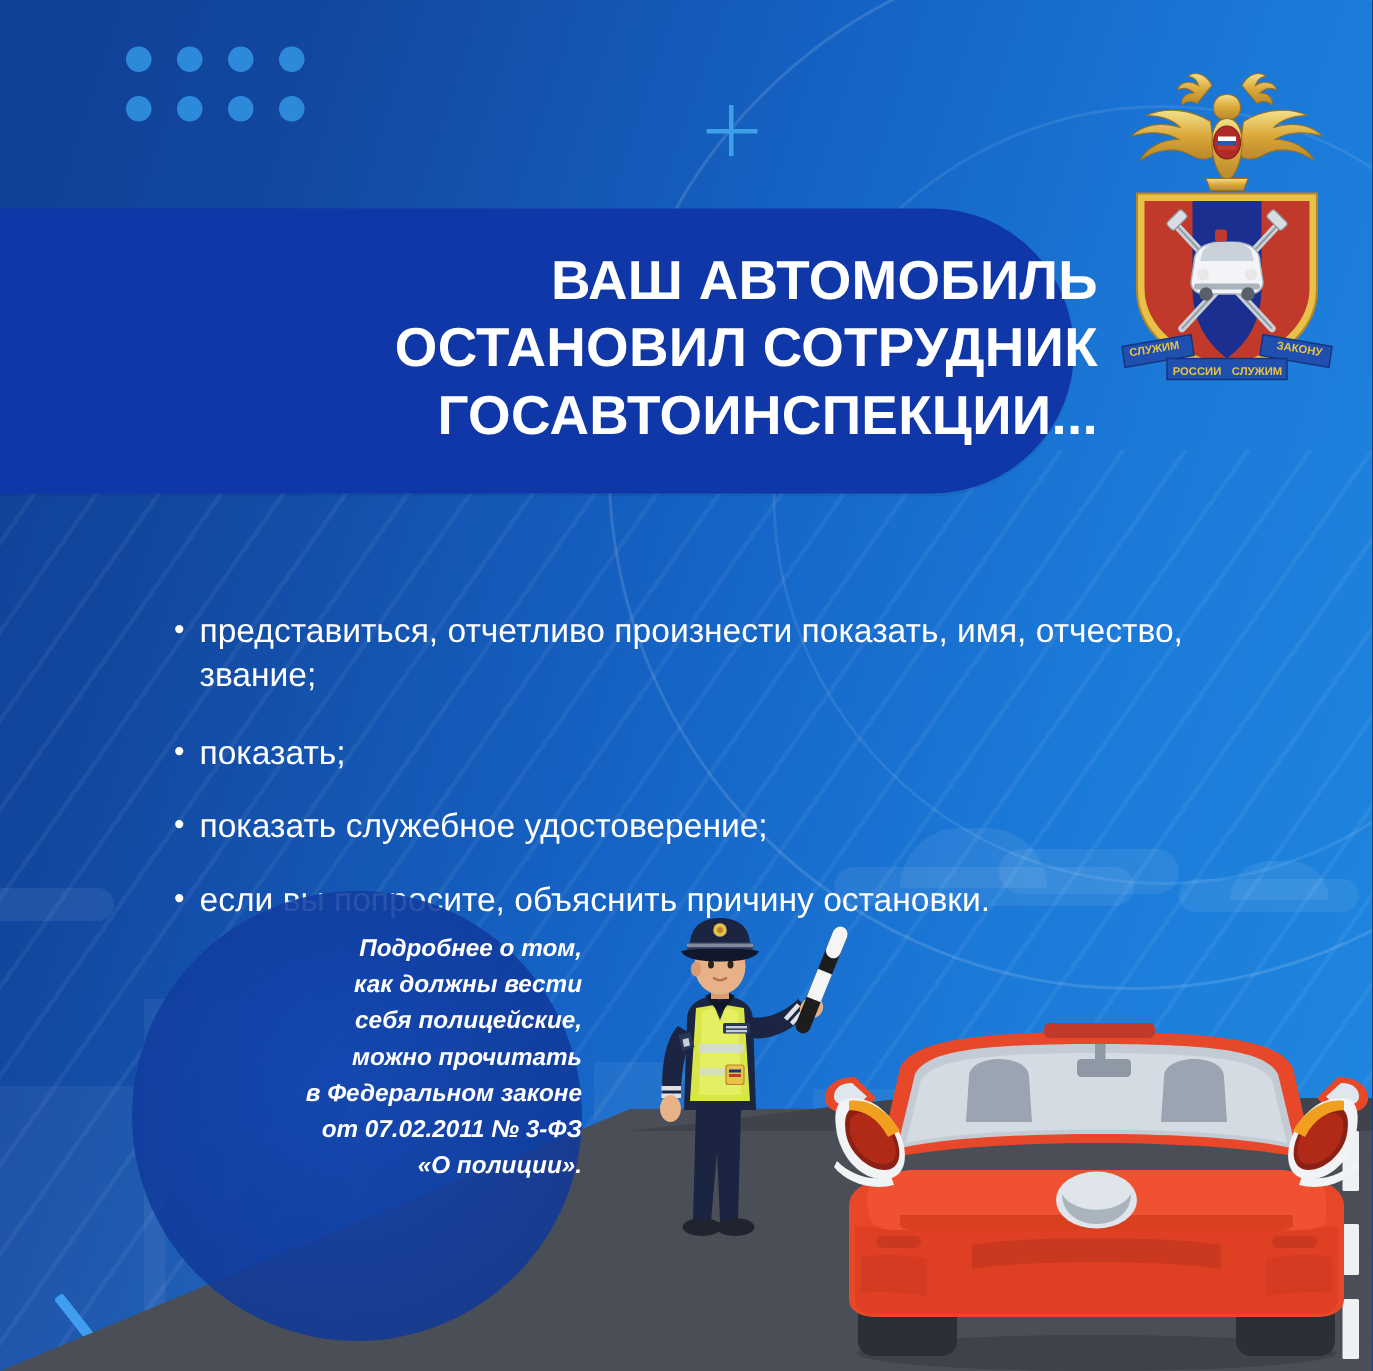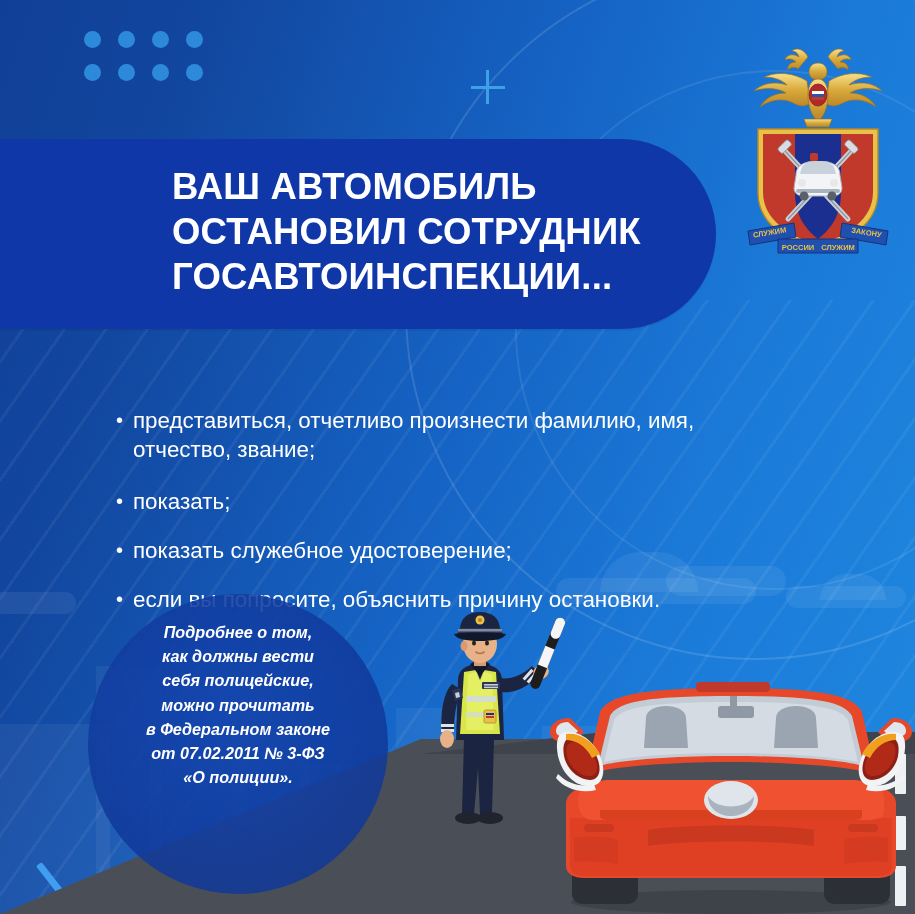--- a/index.html
+++ b/index.html
@@ -62,20 +62,21 @@
     box-shadow:0 2px 0 rgba(0,0,0,.06);
   }
   .banner-title{
     position:absolute;left:172px;top:164px;width:560px;
     color:#ffffff;
     font-size:36.5px;line-height:45px;
     font-weight:bold;
     letter-spacing:.2px;
     text-transform:uppercase;
     white-space:pre-line;
+    text-align:right;
   }
 
   
   .subtitle{
     position:absolute;left:126px;top:353px;
     color:#ffffff;font-size:25.5px;font-weight:bold;letter-spacing:-.1px;
   }
   .bullets{position:absolute;left:116px;top:406px;width:680px;}
   .bullet{
     position:relative;color:#ffffff;font-size:22.4px;line-height:29px;
@@ -86,21 +87,21 @@
   }
   .b0{margin-bottom:23px;}
 
   
   .note-circle{
     position:absolute;left:88px;top:594px;width:300px;height:300px;border-radius:50%;
     background:radial-gradient(circle at 45% 40%, rgba(20,70,175,.92) 0%, rgba(16,58,156,.88) 60%, rgba(14,52,145,.80) 100%);
   }
   .note-text{
     position:absolute;left:88px;top:620px;width:300px;
-    text-align:center;color:#ffffff;
+    text-align:right;color:#ffffff;
     font-size:16.2px;line-height:24.2px;font-weight:bold;font-style:italic;
     white-space:pre-line;
   }
 
   
   .road{
     position:absolute;left:0;right:0;bottom:0;height:175px;
     background:#4a4f57;
     clip-path:polygon(100% 0, 100% 100%, 0 100%, 46% 0);
   }
@@ -245,21 +246,21 @@
         <text x="32" y="202" font-size="7.5" font-weight="bold" fill="#e8c248" font-family="Liberation Sans, sans-serif" text-anchor="middle" transform="rotate(-9 32 202)">СЛУЖИМ</text>
         <text x="128" y="202" font-size="7.5" font-weight="bold" fill="#e8c248" font-family="Liberation Sans, sans-serif" text-anchor="middle" transform="rotate(9 128 202)">ЗАКОНУ</text>
         <text x="60" y="217" font-size="7.5" font-weight="bold" fill="#e8c248" font-family="Liberation Sans, sans-serif" text-anchor="middle">РОССИИ</text>
         <text x="100" y="217" font-size="7.5" font-weight="bold" fill="#e8c248" font-family="Liberation Sans, sans-serif" text-anchor="middle">СЛУЖИМ</text>
       </g>
     </svg>
   </div>
 
 
   <div class="bullets">
-    <div class="bullet b0">представиться, отчетливо произнести фамилию, имя, отчество, звание;</div>
+    <div class="bullet b0">представиться, отчетливо произнести показать, имя, отчество, звание;</div>
     <div class="bullet">показать;</div>
     <div class="bullet">показать служебное удостоверение;</div>
     <div class="bullet">если вы попросите, объяснить причину остановки.</div>
   </div>
 
   <div class="road"></div>
   <div class="road-top"></div>
   <div class="lane lane1"></div>
   <div class="lane lane2"></div>
   <div class="lane lane3"></div>

